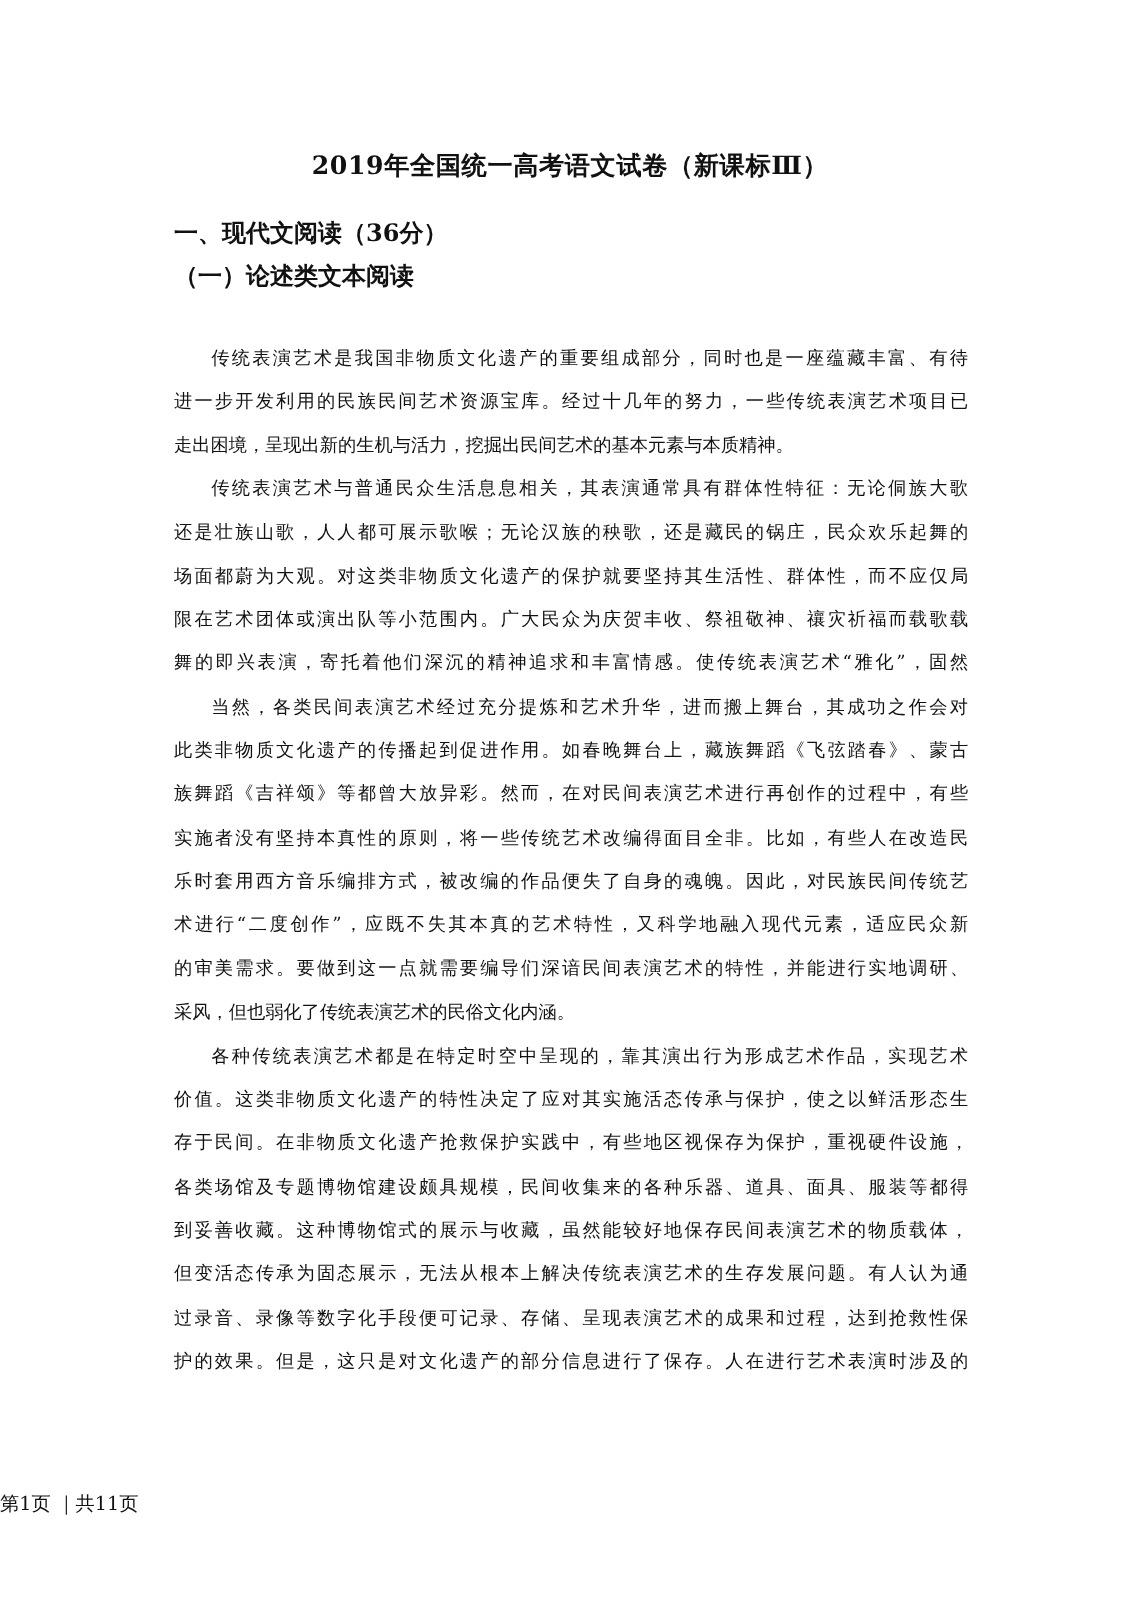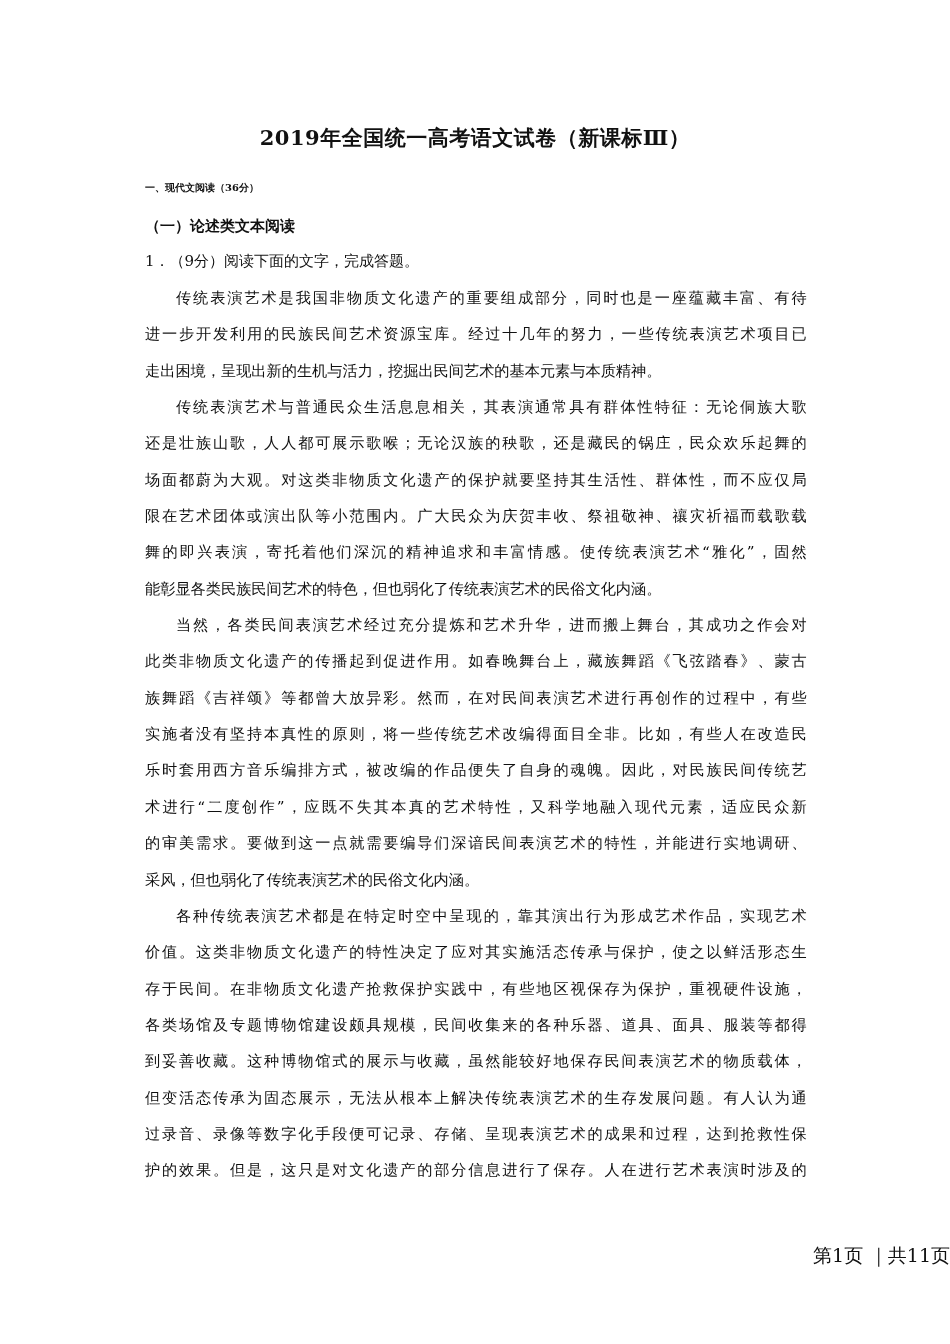--- a/index.html
+++ b/index.html
@@ -1,39 +1,38 @@
 <!DOCTYPE html>
 <html><head>
 <meta charset="utf-8">
 <style>
   html, body { margin: 0; padding: 0; background: #ffffff; }
   body { width: 950px; height: 1344px; position: relative; overflow: hidden;
          font-family: "DejaVu Serif", "Liberation Serif", serif; color: #111; }
   .page { position: absolute; left: 0; top: 0; width: 950px; height: 1236px; }
   .title { position: absolute; left: 0; width: 950px; top: 124px; text-align: center;
            font-size: 21px; font-weight: bold; letter-spacing: 0.5px; }
-  .section { position: absolute; left: 145px; top: 181px; font-size: 10px; font-weight: bold; }
-  .subsection { position: absolute; left: 145px; top: 217px; font-size: 15px; font-weight: bold; }
+  .section { position: absolute; left: 145px; top: 181px; font-size: 20px; font-weight: bold; }
+  .subsection { position: absolute; left: 145px; top: 217px; font-size: 20px; font-weight: bold; }
   .question { position: absolute; left: 145px; top: 252px; font-size: 15px; }
   .body { position: absolute; left: 145px; top: 286px; width: 662px; }
   .line { height: 36.35px; line-height: 24px; font-size: 15.2px; white-space: nowrap;
           display: flex; justify-content: space-between; }
   .line.last { justify-content: flex-start; }
   .line.indent { padding-left: 31px; }
   .line span.ch { display: inline-block; }
-  .footer { position: absolute; left: 0; width: 950px; top: 1243px; text-align: right; font-size: 19px; }
+  .footer { position: absolute; left: 0; width: 950px; top: 1243px; text-align: left; font-size: 16px; }
 </style>
 </head>
 <body>
 
 <div class="page">
   <div class="title">2019年全国统一高考语文试卷（新课标Ⅲ）</div>
   <div class="section">一、现代文阅读（36分）</div>
   <div class="subsection">（一）论述类文本阅读</div>
-  <div class="question">1．（9分）阅读下面的文字，完成答题。</div>
 
   <div class="body" id="passage">
       <div class="line indent">
         <span class="ch">传</span>
         <span class="ch">统</span>
         <span class="ch">表</span>
         <span class="ch">演</span>
         <span class="ch">艺</span>
         <span class="ch">术</span>
         <span class="ch">是</span>
@@ -306,21 +305,20 @@
         <span class="ch">艺</span>
         <span class="ch">术</span>
         <span class="ch">“</span>
         <span class="ch">雅</span>
         <span class="ch">化</span>
         <span class="ch">”</span>
         <span class="ch">，</span>
         <span class="ch">固</span>
         <span class="ch">然</span>
       </div>
-      <div class="line last">能彰显各类民族民间艺术的特色，但也弱化了传统表演艺术的民俗文化内涵。</div>
       <div class="line indent">
         <span class="ch">当</span>
         <span class="ch">然</span>
         <span class="ch">，</span>
         <span class="ch">各</span>
         <span class="ch">类</span>
         <span class="ch">民</span>
         <span class="ch">间</span>
         <span class="ch">表</span>
         <span class="ch">演</span>

